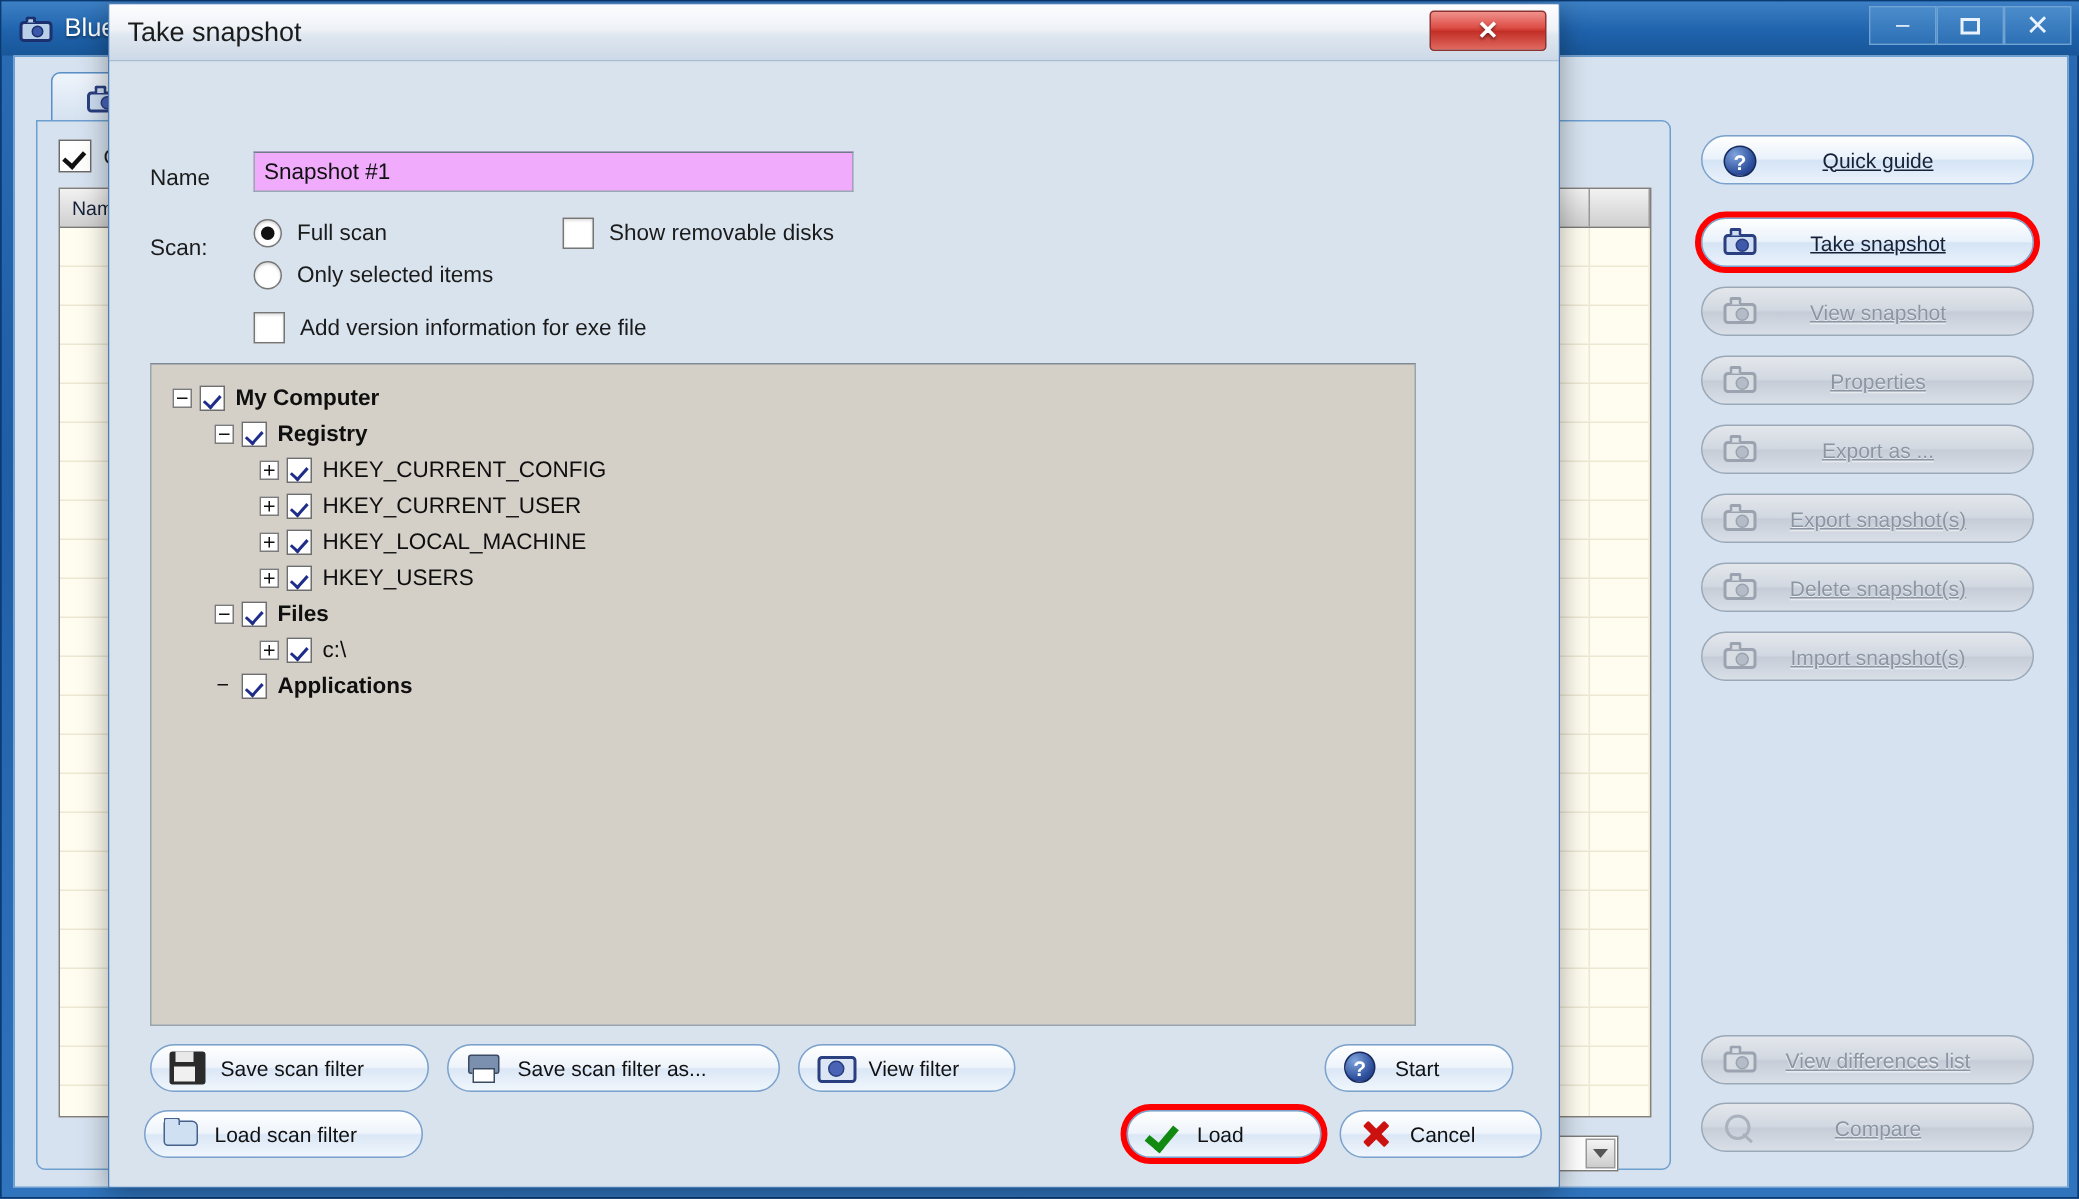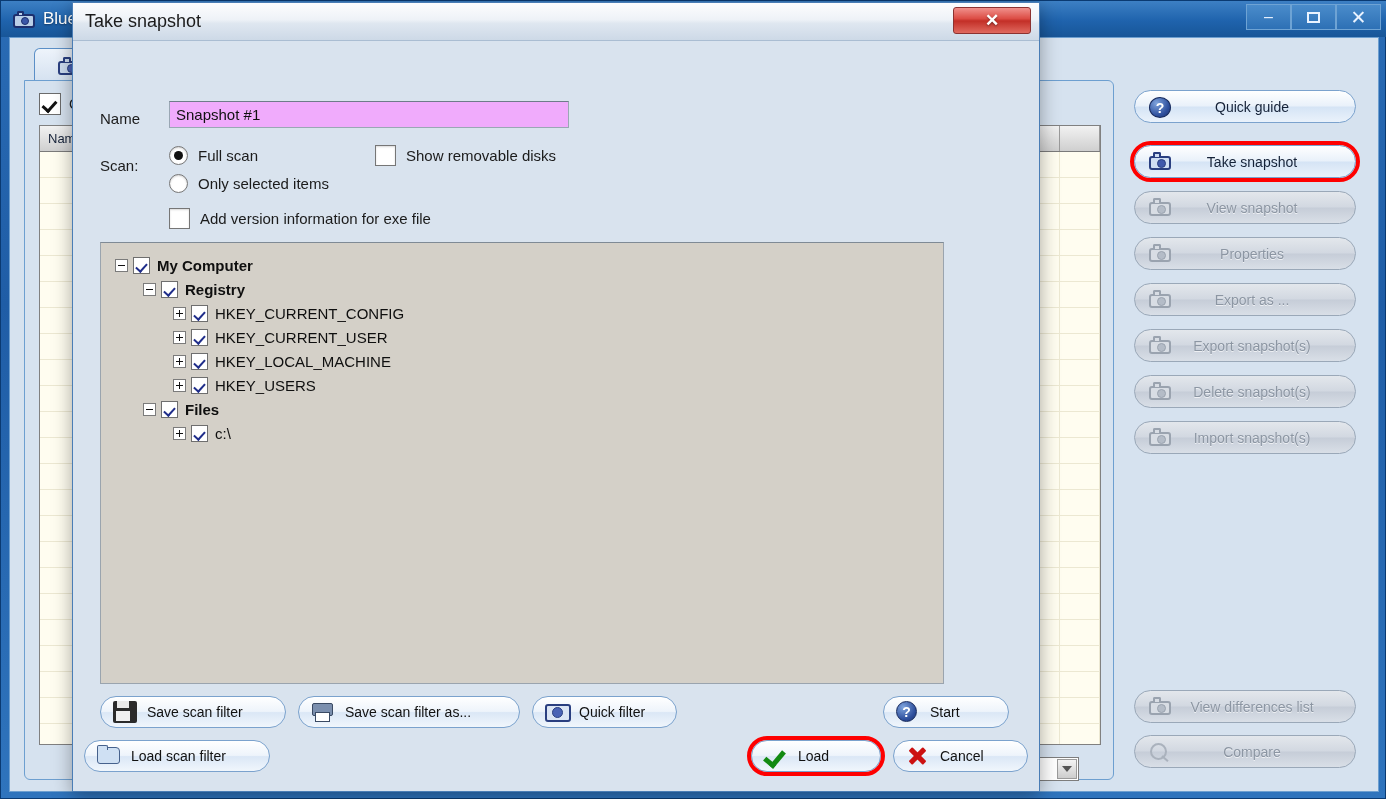--- a/index.html
+++ b/index.html
@@ -188,21 +188,21 @@
     background: linear-gradient(180deg,#ffffff 0%, #e9f1fa 48%, #d5e4f5 52%, #eaf2fb 100%);
     color: #152238;
   }
   .sbtn.disabled {
     border: 1px solid #9aa8b8;
     background: linear-gradient(180deg,#e3e7ec 0%, #d2d8e1 48%, #c6cdd8 52%, #d9dfe7 100%);
     color: #8c96a3;
     text-shadow: 0 1px 0 rgba(255,255,255,.65);
   }
   .sbtn .sb-ico { position:absolute; left: 14px; top: 6px; width: 22px; height: 21px; }
-  .sbtn .sb-label { width: 100%; text-align: center; padding-left: 14px; }
+  .sbtn .sb-label { width: 100%; text-align: center; padding-left: 14px; text-decoration: underline; }
   .sbtn.hl { outline: 4px solid #fe0000; outline-offset: 0px; }
 
   
   .icn-cam { position:relative; width:22px; height:18px; }
   .icn-cam .b{ position:absolute; left:0; top:4px; width:22px; height:14px;
     border:2px solid #2a3f80; border-radius:3px; background:#cfdef2;}
   .icn-cam .bm{ position:absolute; left:4px; top:0; width:8px; height:5px;
     border:2px solid #2a3f80; border-bottom:none; border-radius:2px 2px 0 0; background:#cfdef2;}
   .icn-cam .l{ position:absolute; left:8px; top:7px; width:9px; height:9px;
     border-radius:50%; background:#3f59ab; border:1px solid #2a3f80;}
@@ -729,47 +729,52 @@
           <span class="tcb"></span>
           <span class="tlabel">Files</span>
         </div>
 
         <div class="tnode" style="padding-left:58px">
           <span class="twist plus"></span>
           <span class="tcb"></span>
           <span class="tlabel">c:\</span>
         </div>
 
+        <div class="tnode bold" style="padding-left:28px">
+          <span class="twist none"></span>
+          <span class="tcb"></span>
+          <span class="tlabel">Applications</span>
+        </div>
 
       </div>
     </div>
 
     <div class="dbtn" style="left:27px; top:655px; width:186px;">
       <span class="dico icn-save"></span>
       <span class="dlabel">Save scan filter</span>
     </div>
 
     <div class="dbtn" style="left:225px; top:655px; width:222px;">
       <span class="dico icn-saveas"></span>
       <span class="dlabel">Save scan filter as...</span>
     </div>
 
     <div class="dbtn" style="left:459px; top:655px; width:145px;">
       <span class="dico icn-viewf"></span>
-      <span class="dlabel">Quick filter</span>
+      <span class="dlabel">View filter</span>
     </div>
 
     <div class="dbtn" style="left:810px; top:655px; width:126px;">
       <span class="dico">
         <span class="icn-help" style="width:21px;height:21px;">?</span>
       </span>
       <span class="dlabel">Start</span>
     </div>
 
-    <div class="dbtn" style="left:11px; top:699px; width:186px;">
+    <div class="dbtn" style="left:23px; top:699px; width:186px;">
       <span class="dico icn-load"></span>
       <span class="dlabel">Load scan filter</span>
     </div>
 
     <div class="dbtn hl" style="left:678px; top:699px; width:130px;">
       <span class="dico icn-check"></span>
       <span class="dlabel">Load</span>
     </div>
 
     <div class="dbtn" style="left:820px; top:699px; width:135px;">

